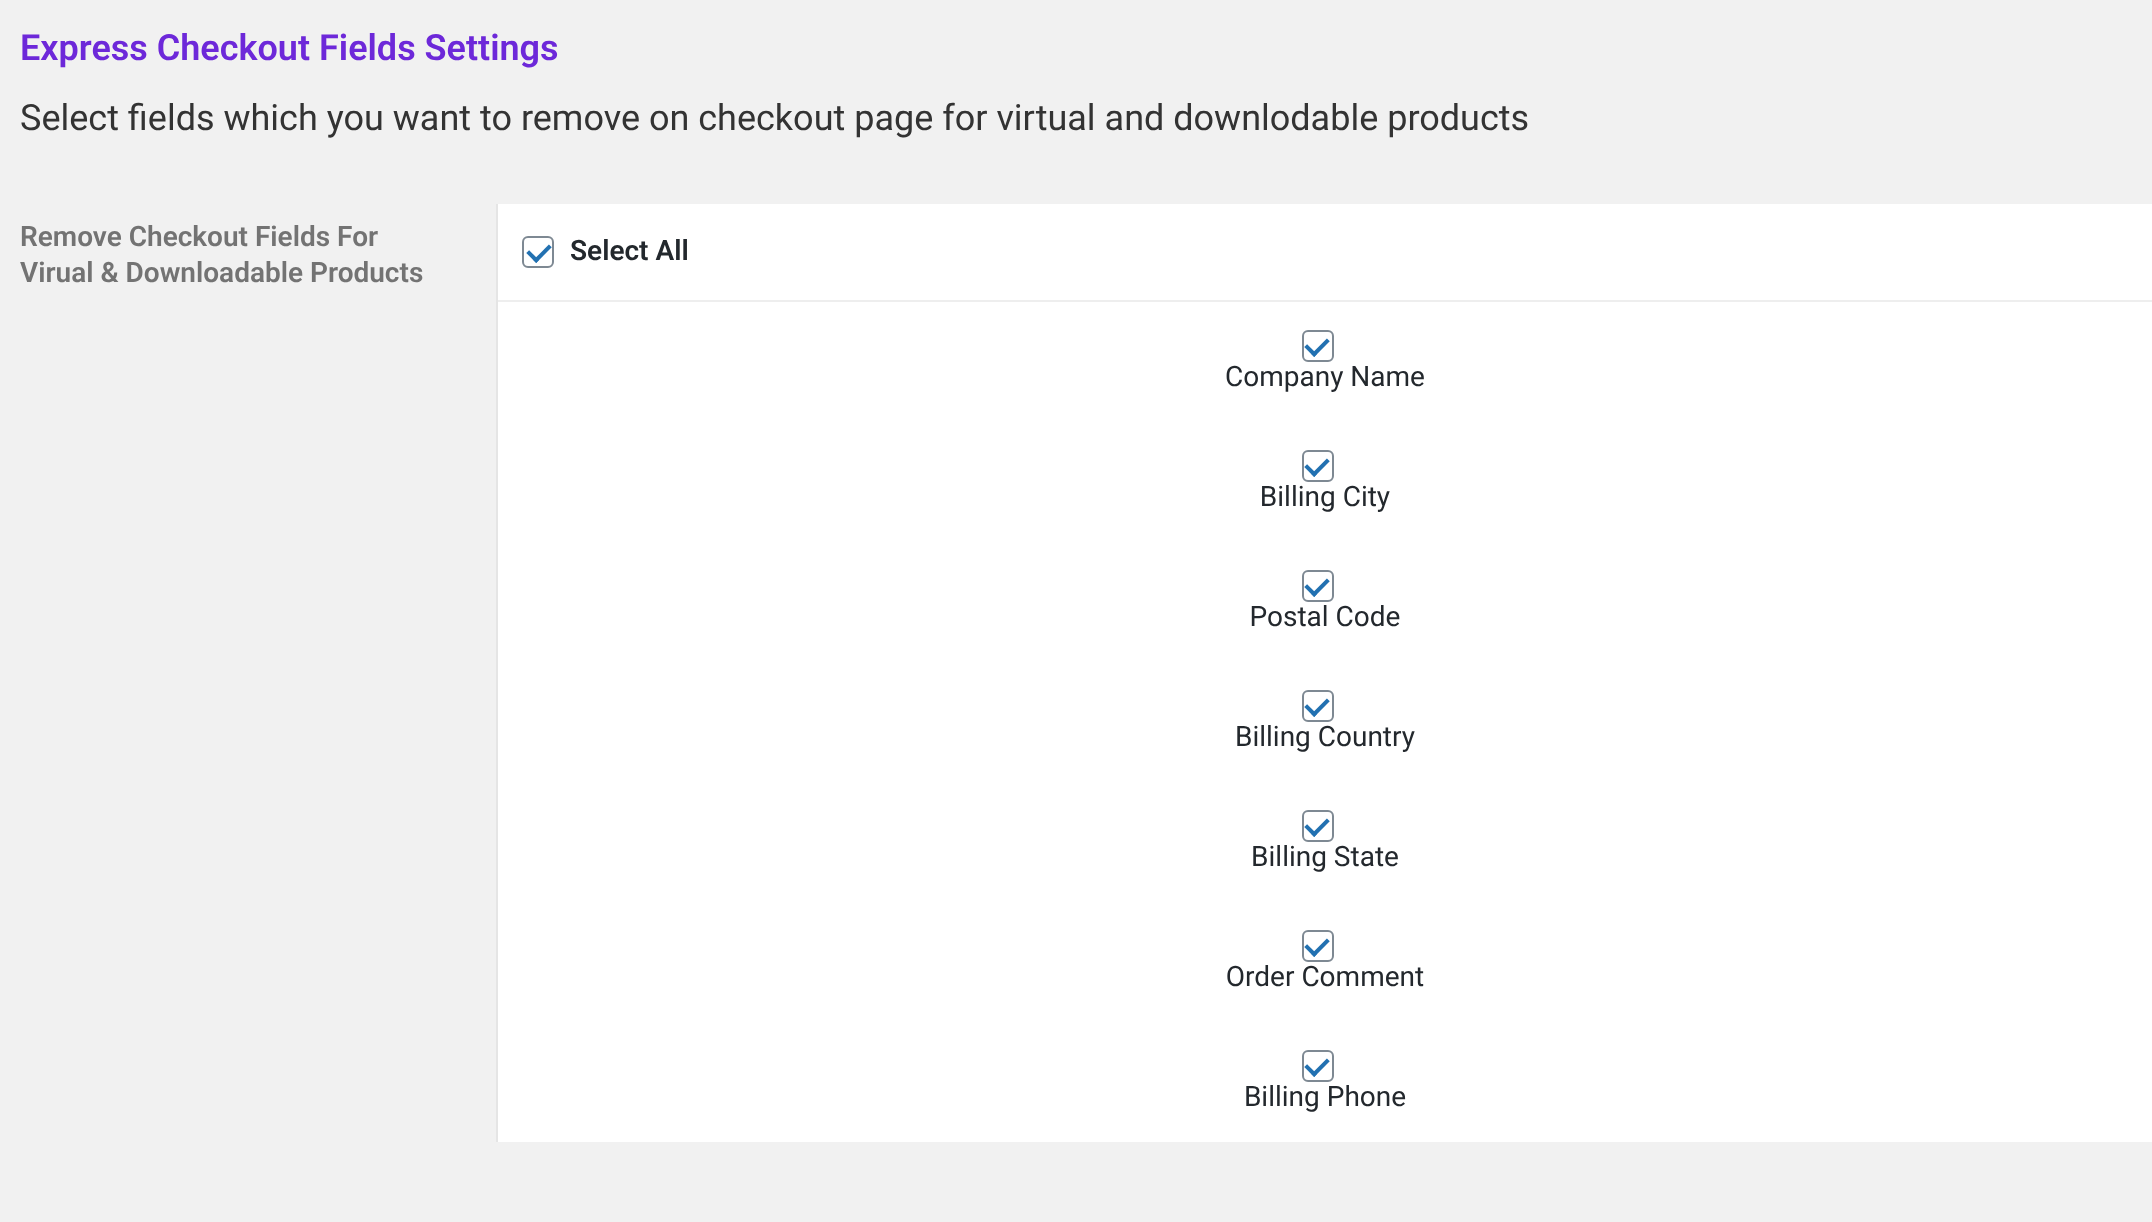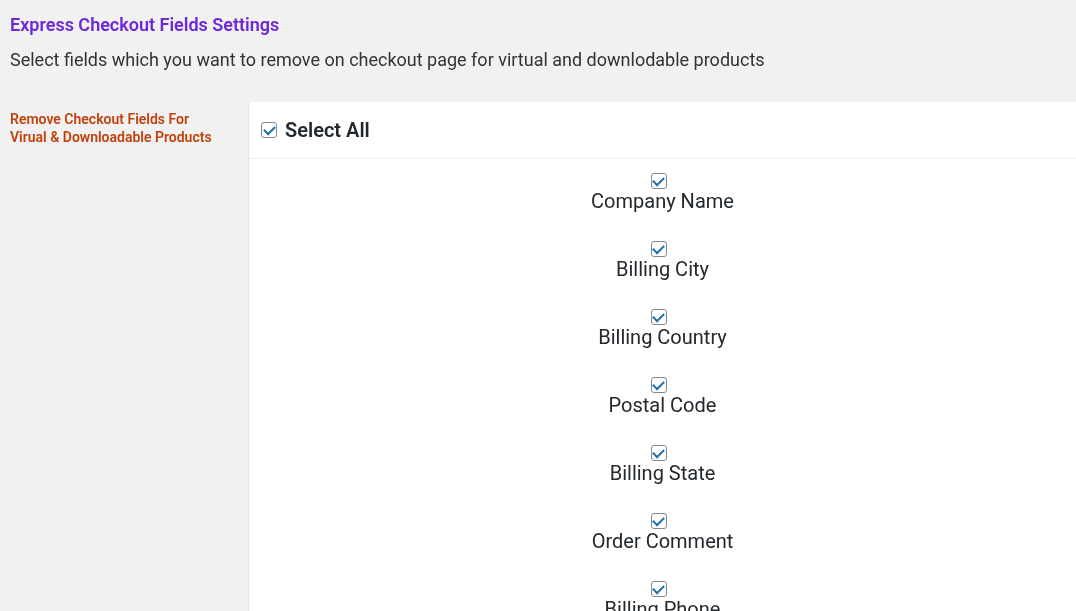--- a/index.html
+++ b/index.html
@@ -25,21 +25,21 @@
     }
     .layout { display: flex; }
     .left-col {
       width: 238px;
       flex-shrink: 0;
       padding-top: 8px;
     }
     .section-label {
       font-size: 14px;
       font-weight: 600;
-      color: #c2410c;
+      color: #737373;
       line-height: 1.3;
       padding-right: 20px;
     }
     .right-col {
       flex: 1;
       background: #fff;
       border: 1px solid #e5e5e5;
       border-top: none;
       border-right: none;
       border-bottom: none;
@@ -72,21 +72,21 @@
     .cb.checked::after {
       content: "";
       width: 9px;
       height: 5px;
       border-left: 2px solid #2271b1;
       border-bottom: 2px solid #2271b1;
       transform: rotate(-45deg) translate(1px, -1px);
       display: block;
     }
     .label-text {
-      font-size: 20px;
+      font-size: 14px;
       color: #23282d;
     }
     .label-text.bold { font-weight: 600; }
   </style>
 </head>
 <body>
 
 <h2 class="page-title">Express Checkout Fields Settings</h2>
 <p class="page-desc">Select fields which you want to remove on checkout page for virtual and downlodable products</p>
 
@@ -103,25 +103,25 @@
         <div class="field-row">
           <span class="cb checked"></span>
           <span class="label-text">Company Name</span>
         </div>
         <div class="field-row">
           <span class="cb checked"></span>
           <span class="label-text">Billing City</span>
         </div>
         <div class="field-row">
           <span class="cb checked"></span>
-          <span class="label-text">Billing Country</span>
+          <span class="label-text">Postal Code</span>
         </div>
         <div class="field-row">
           <span class="cb checked"></span>
-          <span class="label-text">Postal Code</span>
+          <span class="label-text">Billing Country</span>
         </div>
         <div class="field-row">
           <span class="cb checked"></span>
           <span class="label-text">Billing State</span>
         </div>
         <div class="field-row">
           <span class="cb checked"></span>
           <span class="label-text">Order Comment</span>
         </div>
         <div class="field-row">

